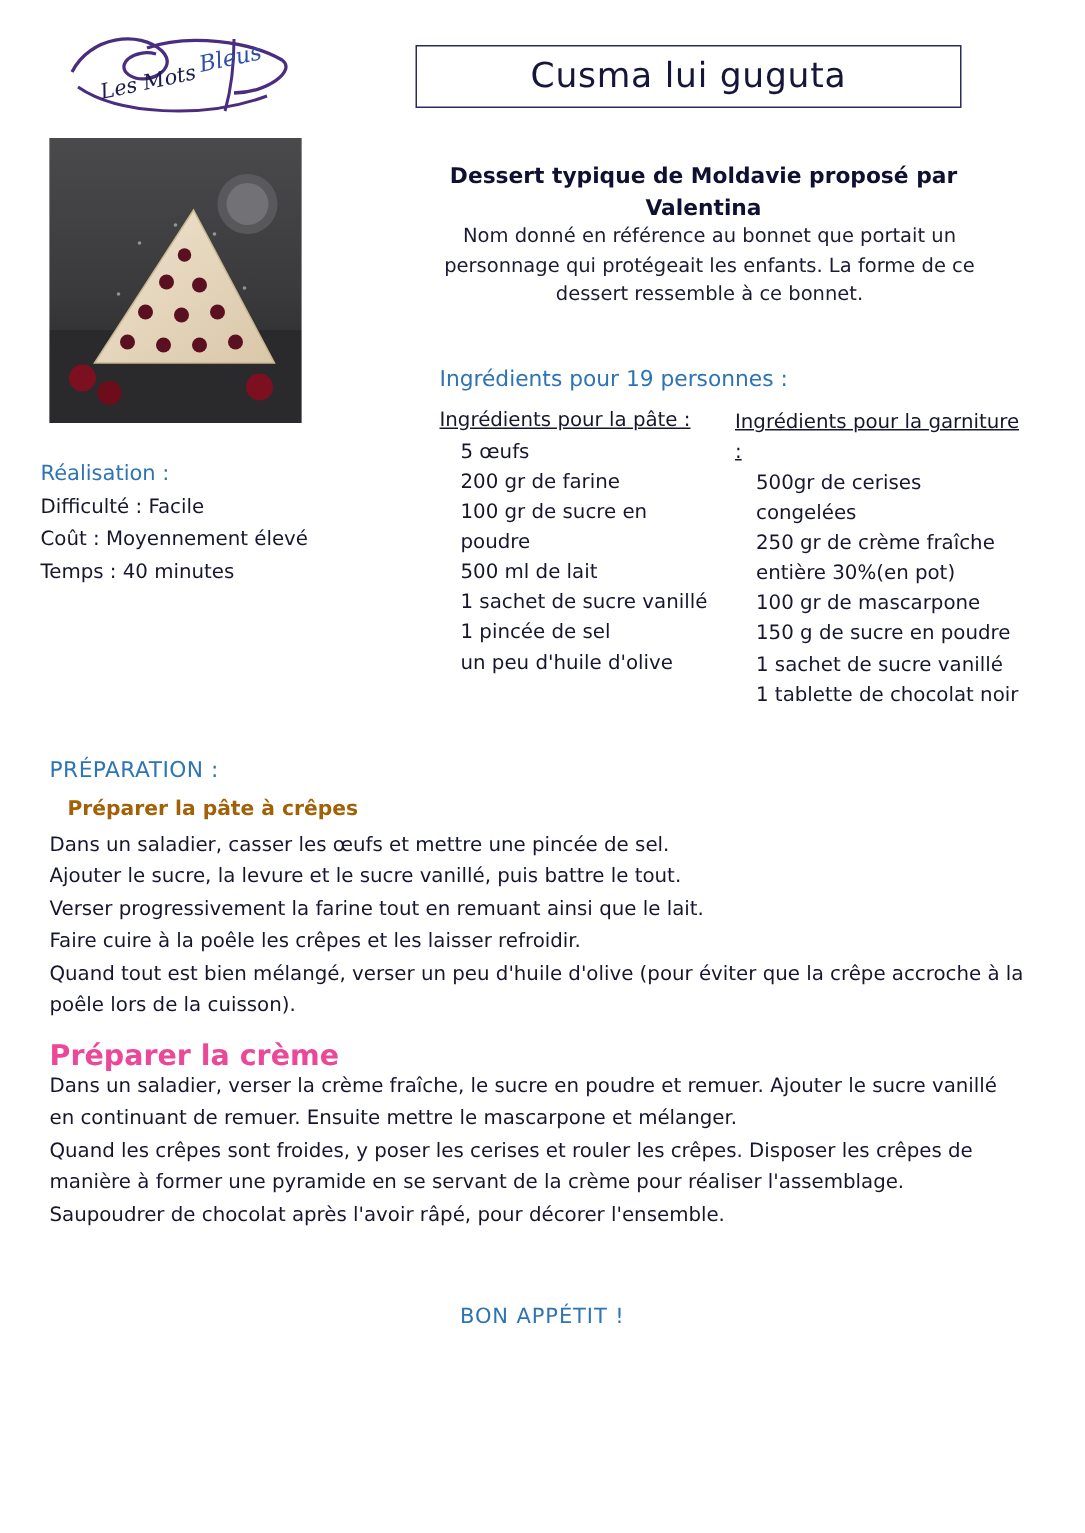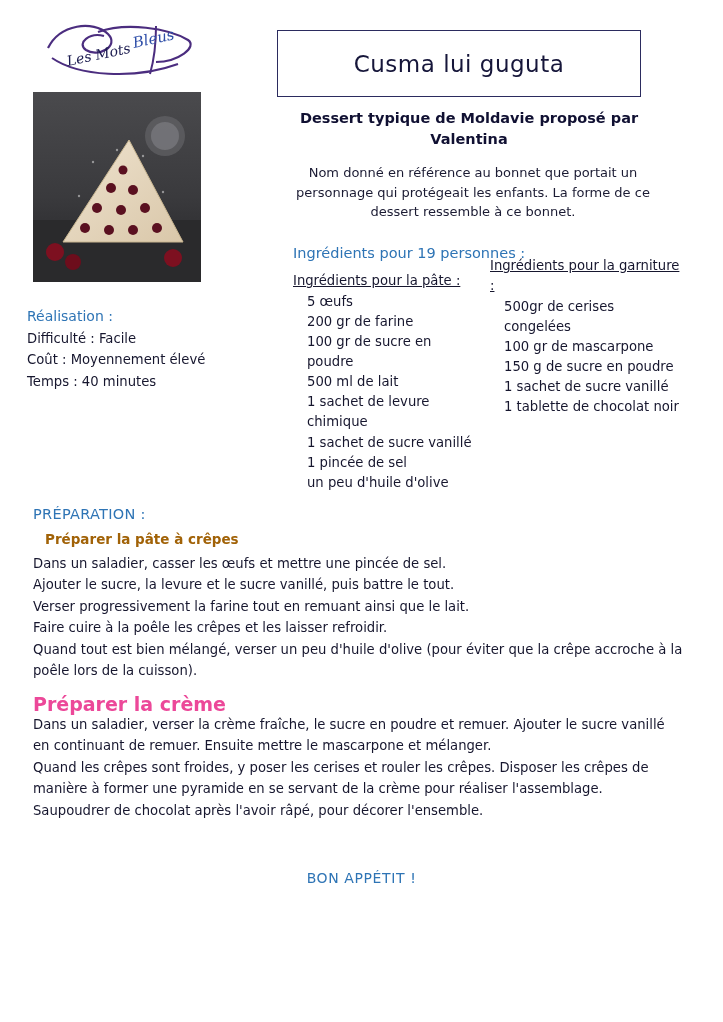--- a/index.html
+++ b/index.html
@@ -43,21 +43,21 @@
     border: 0;
   }
   .photo-svg { display: block; }
 
   
   .title-box {
     position: absolute;
     left: 277px;
     top: 30px;
     width: 364px;
-    height: 67px;
+    height: 42px;
     border: 1px solid #2b2b5e;
     box-sizing: border-box;
     display: flex;
     align-items: center;
     justify-content: center;
   }
   .title-text {
     font-family: "DejaVu Sans", sans-serif;
     font-size: 23px;
     color: #16163a;
@@ -72,21 +72,21 @@
     width: 376px;
     text-align: center;
     font-weight: bold;
     font-size: 14.5px;
     color: #101032;
     line-height: 1.45;
   }
   .intro {
     position: absolute;
     left: 288px;
-    top: 163px;
+    top: 148px;
     width: 370px;
     text-align: center;
     font-size: 13px;
     color: #1b1b33;
     line-height: 1.5;
   }
 
   
   .ing-heading {
     position: absolute;
@@ -103,21 +103,21 @@
     left: 293px;
     top: 271px;
     width: 185px;
     font-size: 13.2px;
     line-height: 1.52;
     color: #16162e;
   }
   .ing-col-right {
     position: absolute;
     left: 490px;
-    top: 256px;
+    top: 272px;
     width: 195px;
     font-size: 13.2px;
     line-height: 1.52;
     color: #16162e;
   }
   .ing-col-left .col-title,
   .ing-col-right .col-title {
     text-decoration: underline;
     display: block;
     margin-bottom: 1px;
@@ -269,29 +269,29 @@
   <div class="intro">Nom donné en référence au bonnet que portait un personnage qui protégeait les enfants. La forme de ce dessert ressemble à ce bonnet.</div>
 
   <div class="ing-heading">Ingrédients pour 19 personnes :</div>
 
   <div class="ing-col-left">
     <span class="col-title">Ingrédients pour la pâte :</span>
     <span class="ing-item">5 œufs</span>
     <span class="ing-item">200 gr de farine</span>
     <span class="ing-item">100 gr de sucre en poudre</span>
     <span class="ing-item">500 ml de lait</span>
-    <span class="ing-item">1 sachet de levure chimique</span>
     <span class="ing-item">1 sachet de sucre vanillé</span>
     <span class="ing-item">1 pincée de sel</span>
     <span class="ing-item">un peu d'huile d'olive</span>
   </div>
 
   <div class="ing-col-right">
     <span class="col-title">Ingrédients pour la garniture :</span>
     <span class="ing-item">500gr de cerises congelées</span>
+    <span class="ing-item">250 gr de crème fraîche entière 30%(en pot)</span>
     <span class="ing-item">100 gr de mascarpone</span>
     <span class="ing-item">150 g de sucre en poudre</span>
     <span class="ing-item">1 sachet de sucre vanillé</span>
     <span class="ing-item">1 tablette de chocolat noir</span>
   </div>
 
   <div class="real-head">Réalisation :</div>
   <div class="real-list">
     <span>Difficulté : Facile</span>
     <span>Coût : Moyennement élevé</span>

